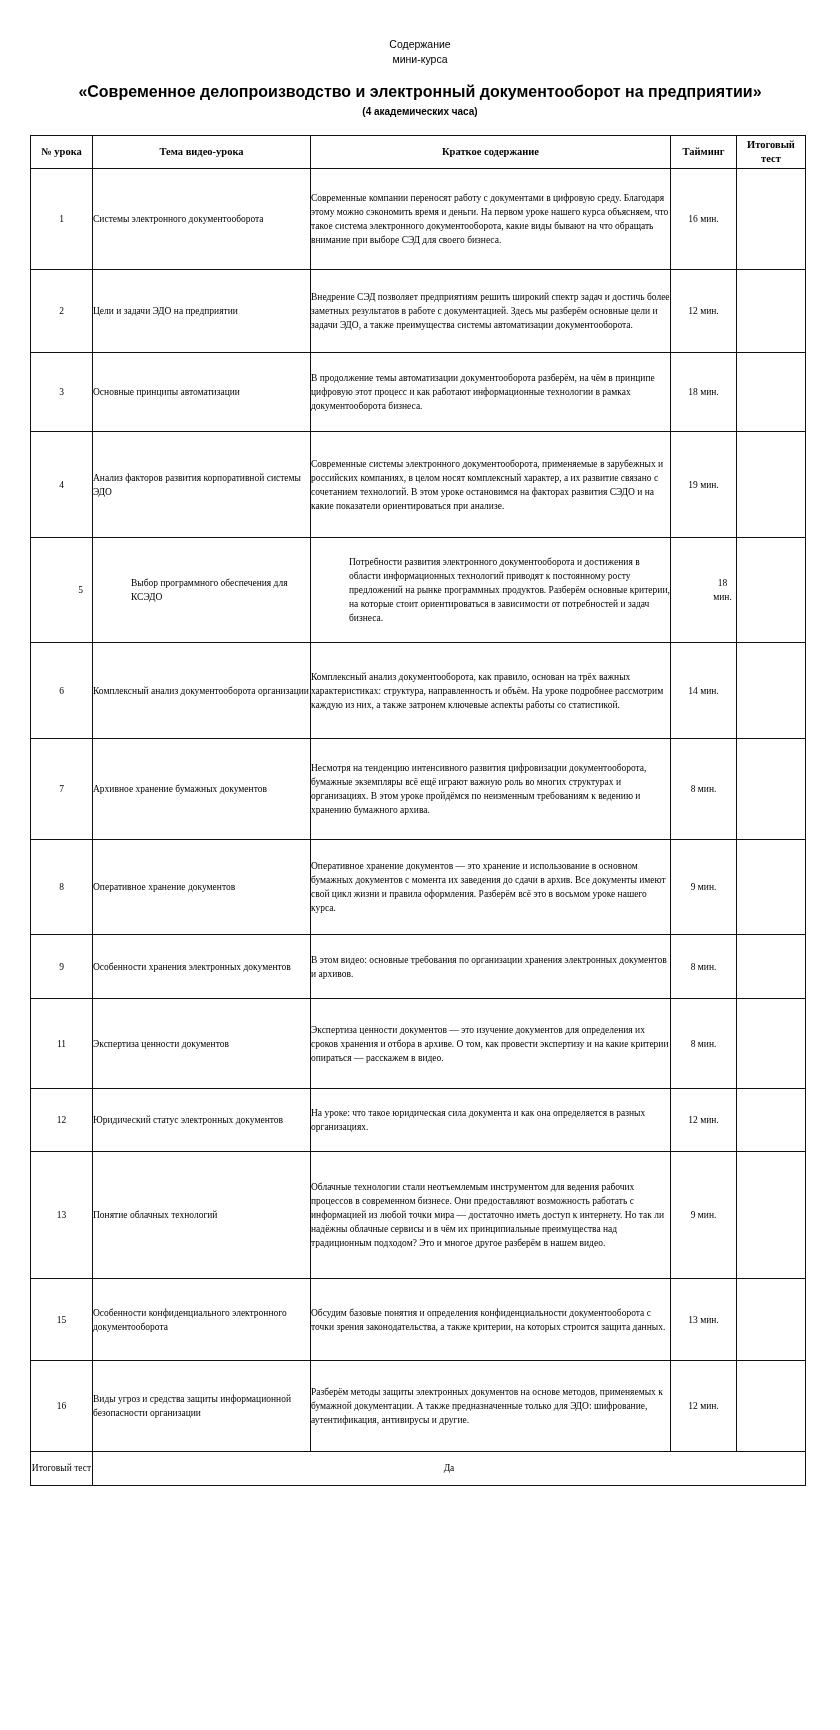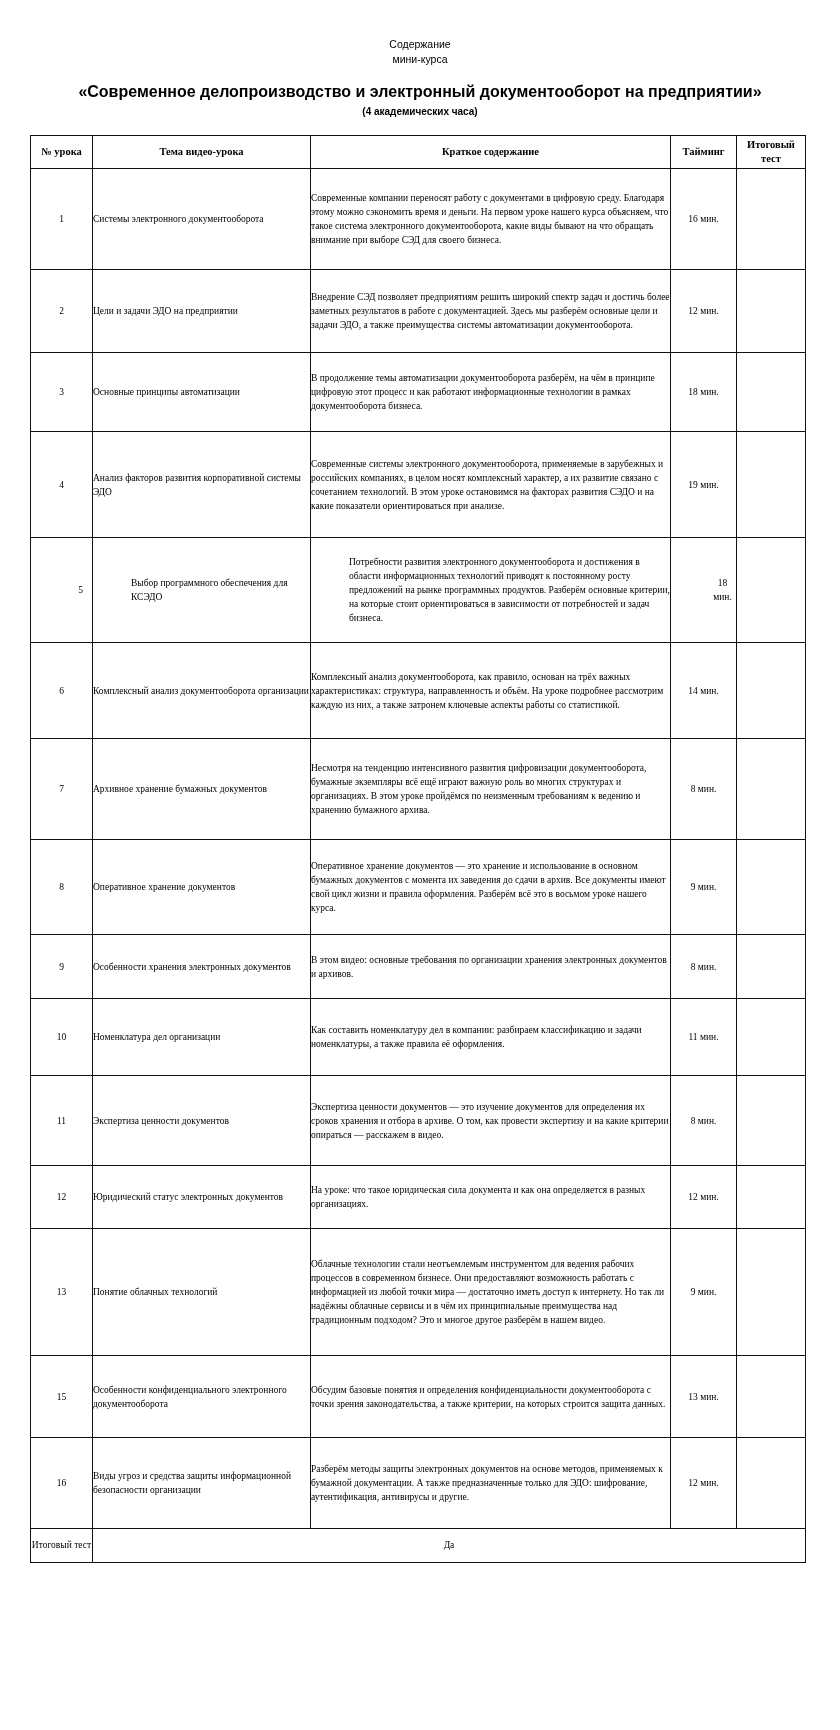--- a/index.html
+++ b/index.html
@@ -124,27 +124,20 @@
         <td class="time c4">9 мин.</td>
         <td class="test c5"></td>
       </tr>
       <tr class="r9">
         <td class="num c1">9</td>
         <td class="topic c2">Особенности хранения электронных документов</td>
         <td class="desc c3">В этом видео: основные требования по организации хранения электронных документов и архивов.</td>
         <td class="time c4">8 мин.</td>
         <td class="test c5"></td>
       </tr>
-      <tr class="r10">
-        <td class="num c1">10</td>
-        <td class="topic c2">Номенклатура дел организации</td>
-        <td class="desc c3">Как составить номенклатуру дел в компании: разбираем классификацию и задачи номенклатуры, а также правила её оформления.</td>
-        <td class="time c4">11 мин.</td>
-        <td class="test c5"></td>
-      </tr>
       <tr class="r11">
         <td class="num c1">11</td>
         <td class="topic c2">Экспертиза ценности документов</td>
         <td class="desc c3">Экспертиза ценности документов — это изучение документов для определения их сроков хранения и отбора в архиве. О том, как провести экспертизу и на какие критерии опираться — расскажем в видео.</td>
         <td class="time c4">8 мин.</td>
         <td class="test c5"></td>
       </tr>
       <tr class="r12">
         <td class="num c1">12</td>
         <td class="topic c2">Юридический статус электронных документов</td>

